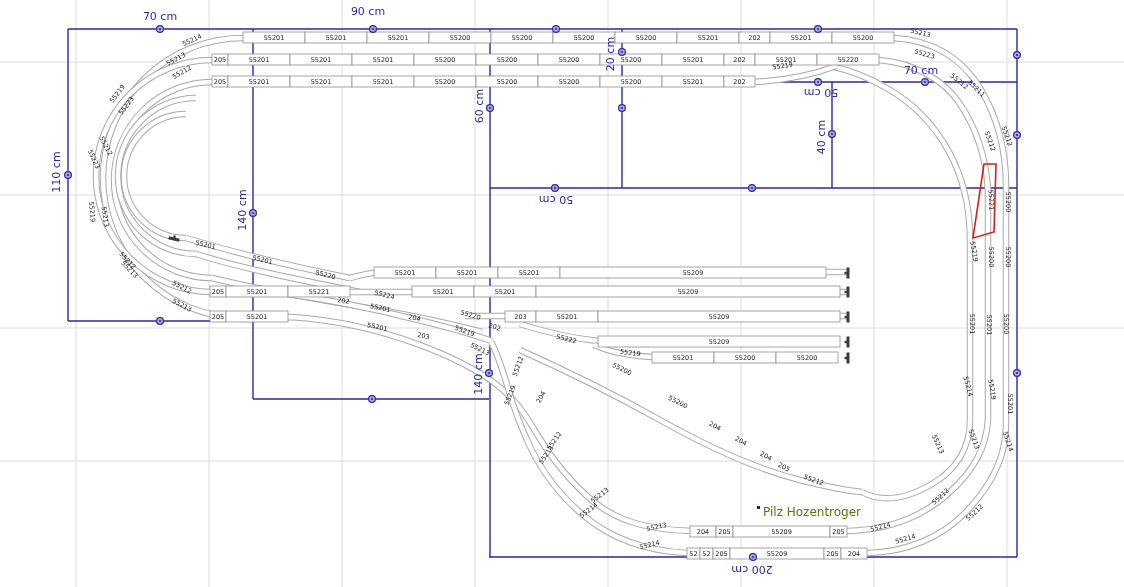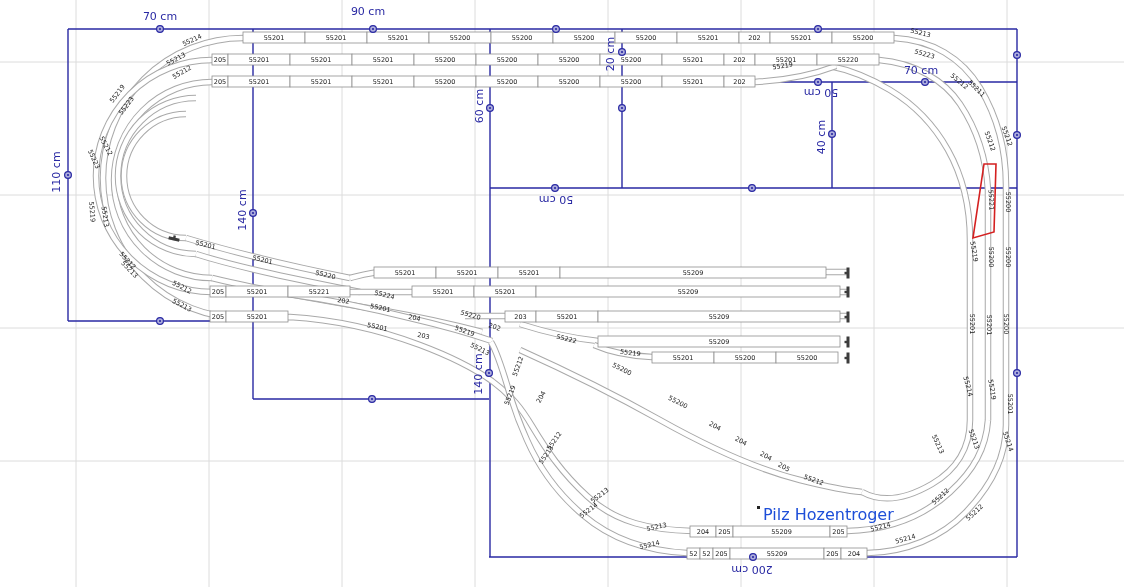--- a/index.html
+++ b/index.html
@@ -350,14 +350,14 @@
       <text text-anchor="middle" font-size="11" fill="#2929a3" transform="translate(483,106) rotate(-90)">60 cm</text>
       <text text-anchor="middle" font-size="11" fill="#2929a3" transform="translate(614,54) rotate(-90)">20 cm</text>
       <text text-anchor="middle" font-size="11" fill="#2929a3" transform="translate(556,196) rotate(180)">50 cm</text>
       <text text-anchor="middle" font-size="11" fill="#2929a3" transform="translate(821,89) rotate(180)">50 cm</text>
       <text text-anchor="middle" font-size="11" fill="#2929a3" transform="translate(825,137) rotate(-90)">40 cm</text>
       <text text-anchor="middle" font-size="11" fill="#2929a3" transform="translate(921,74) rotate(0)">70 cm</text>
       <text text-anchor="middle" font-size="11" fill="#2929a3" transform="translate(482,374) rotate(-90)">140 cm</text>
       <text text-anchor="middle" font-size="11" fill="#2929a3" transform="translate(752,566) rotate(180)">200 cm</text>
       <rect x="757" y="506" width="3" height="3" fill="#222222"></rect>
     </svg>
-  <div id="annotation" style="position: absolute; color: #1d4ed8; font-size: 16px; white-space: nowrap; left: 763px; top: 505px;">Pilz Hozentroger</div>
+  <div id="annotation" style="position: absolute; color: #4d7c0f; font-size: 12px; white-space: nowrap; left: 763px; top: 505px;">Pilz Hozentroger</div>
 </div>
 
 </body></html>

